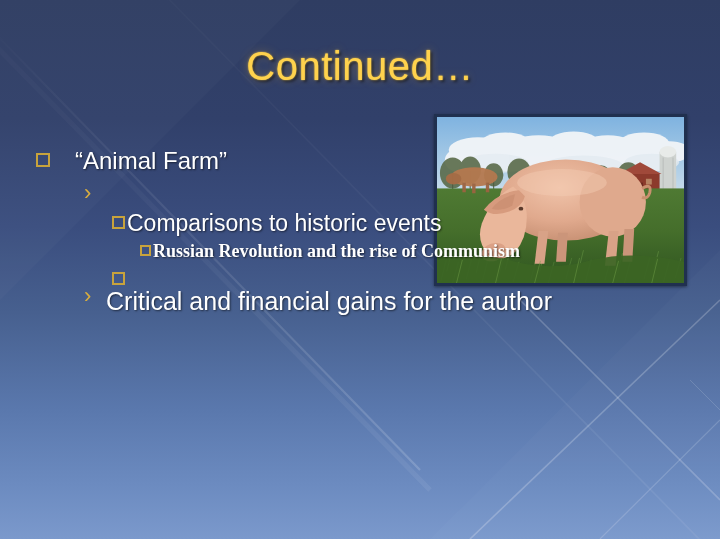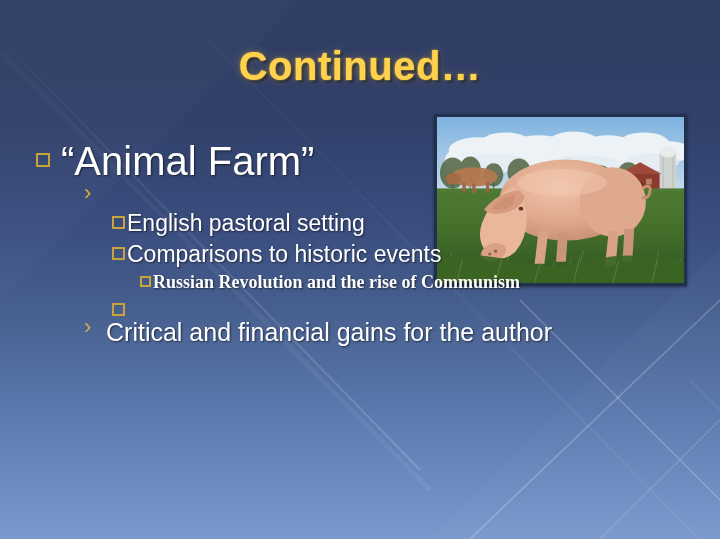--- a/index.html
+++ b/index.html
@@ -45,21 +45,21 @@
     position:absolute;
     left:0; right:0; top:44px;
     text-align:center;
     font-size:40px;
     letter-spacing:0.5px;
     color:#ffd24d;
     text-shadow:
       0 0 2px rgba(255,210,77,.85),
       2px 2px 3px rgba(0,0,0,.55),
       0 0 10px rgba(255,180,40,.35);
-    font-weight:700;
+    font-weight:400;
     white-space:nowrap;
   }
 
   
   .photo-frame{
     position:absolute;
     left:434px; top:114px;
     width:253px; height:172px;
     border:3px solid #20304f;
     box-shadow:0 1px 3px rgba(0,0,0,.45);
@@ -88,21 +88,21 @@
   .txt{ display:block; }
 
   
   .l1{ padding-left:0px; margin-bottom:2px; }
   .l1 .bullet{
     width:14px; height:14px;
     border:2px solid #c8a33c;
     margin-right:11px;
     margin-top:11px;
   }
-  .l1 .txt{ font-size:40px; line-height:38px; }
+  .l1 .txt{ font-size:24px; line-height:38px;margin-left:14px; }
 
   
   .l2{ padding-left:48px; margin-bottom:1px; }
   .l2 .bullet{
     width:10px; height:16px;
     margin-right:12px;
     margin-top:9px;
   }
   .l2 .bullet::before{
     content:"\203A";
@@ -321,24 +321,20 @@
     <div class="line l1">
       <span class="bullet"></span>
       <span class="txt">“Animal Farm”</span>
     </div>
 
 
     <div class="line l2">
       <span class="bullet"></span>
     </div>
 
-    <div class="line l3">
-      <span class="bullet"></span>
-      <span class="txt">English pastoral setting</span>
-    </div>
 
     <div class="line l3">
       <span class="bullet"></span>
       <span class="txt">Comparisons to historic events</span>
     </div>
 
     <div class="line l4">
       <span class="bullet"></span>
       <span class="txt">Russian Revolution and the rise of Communism</span>
     </div>

